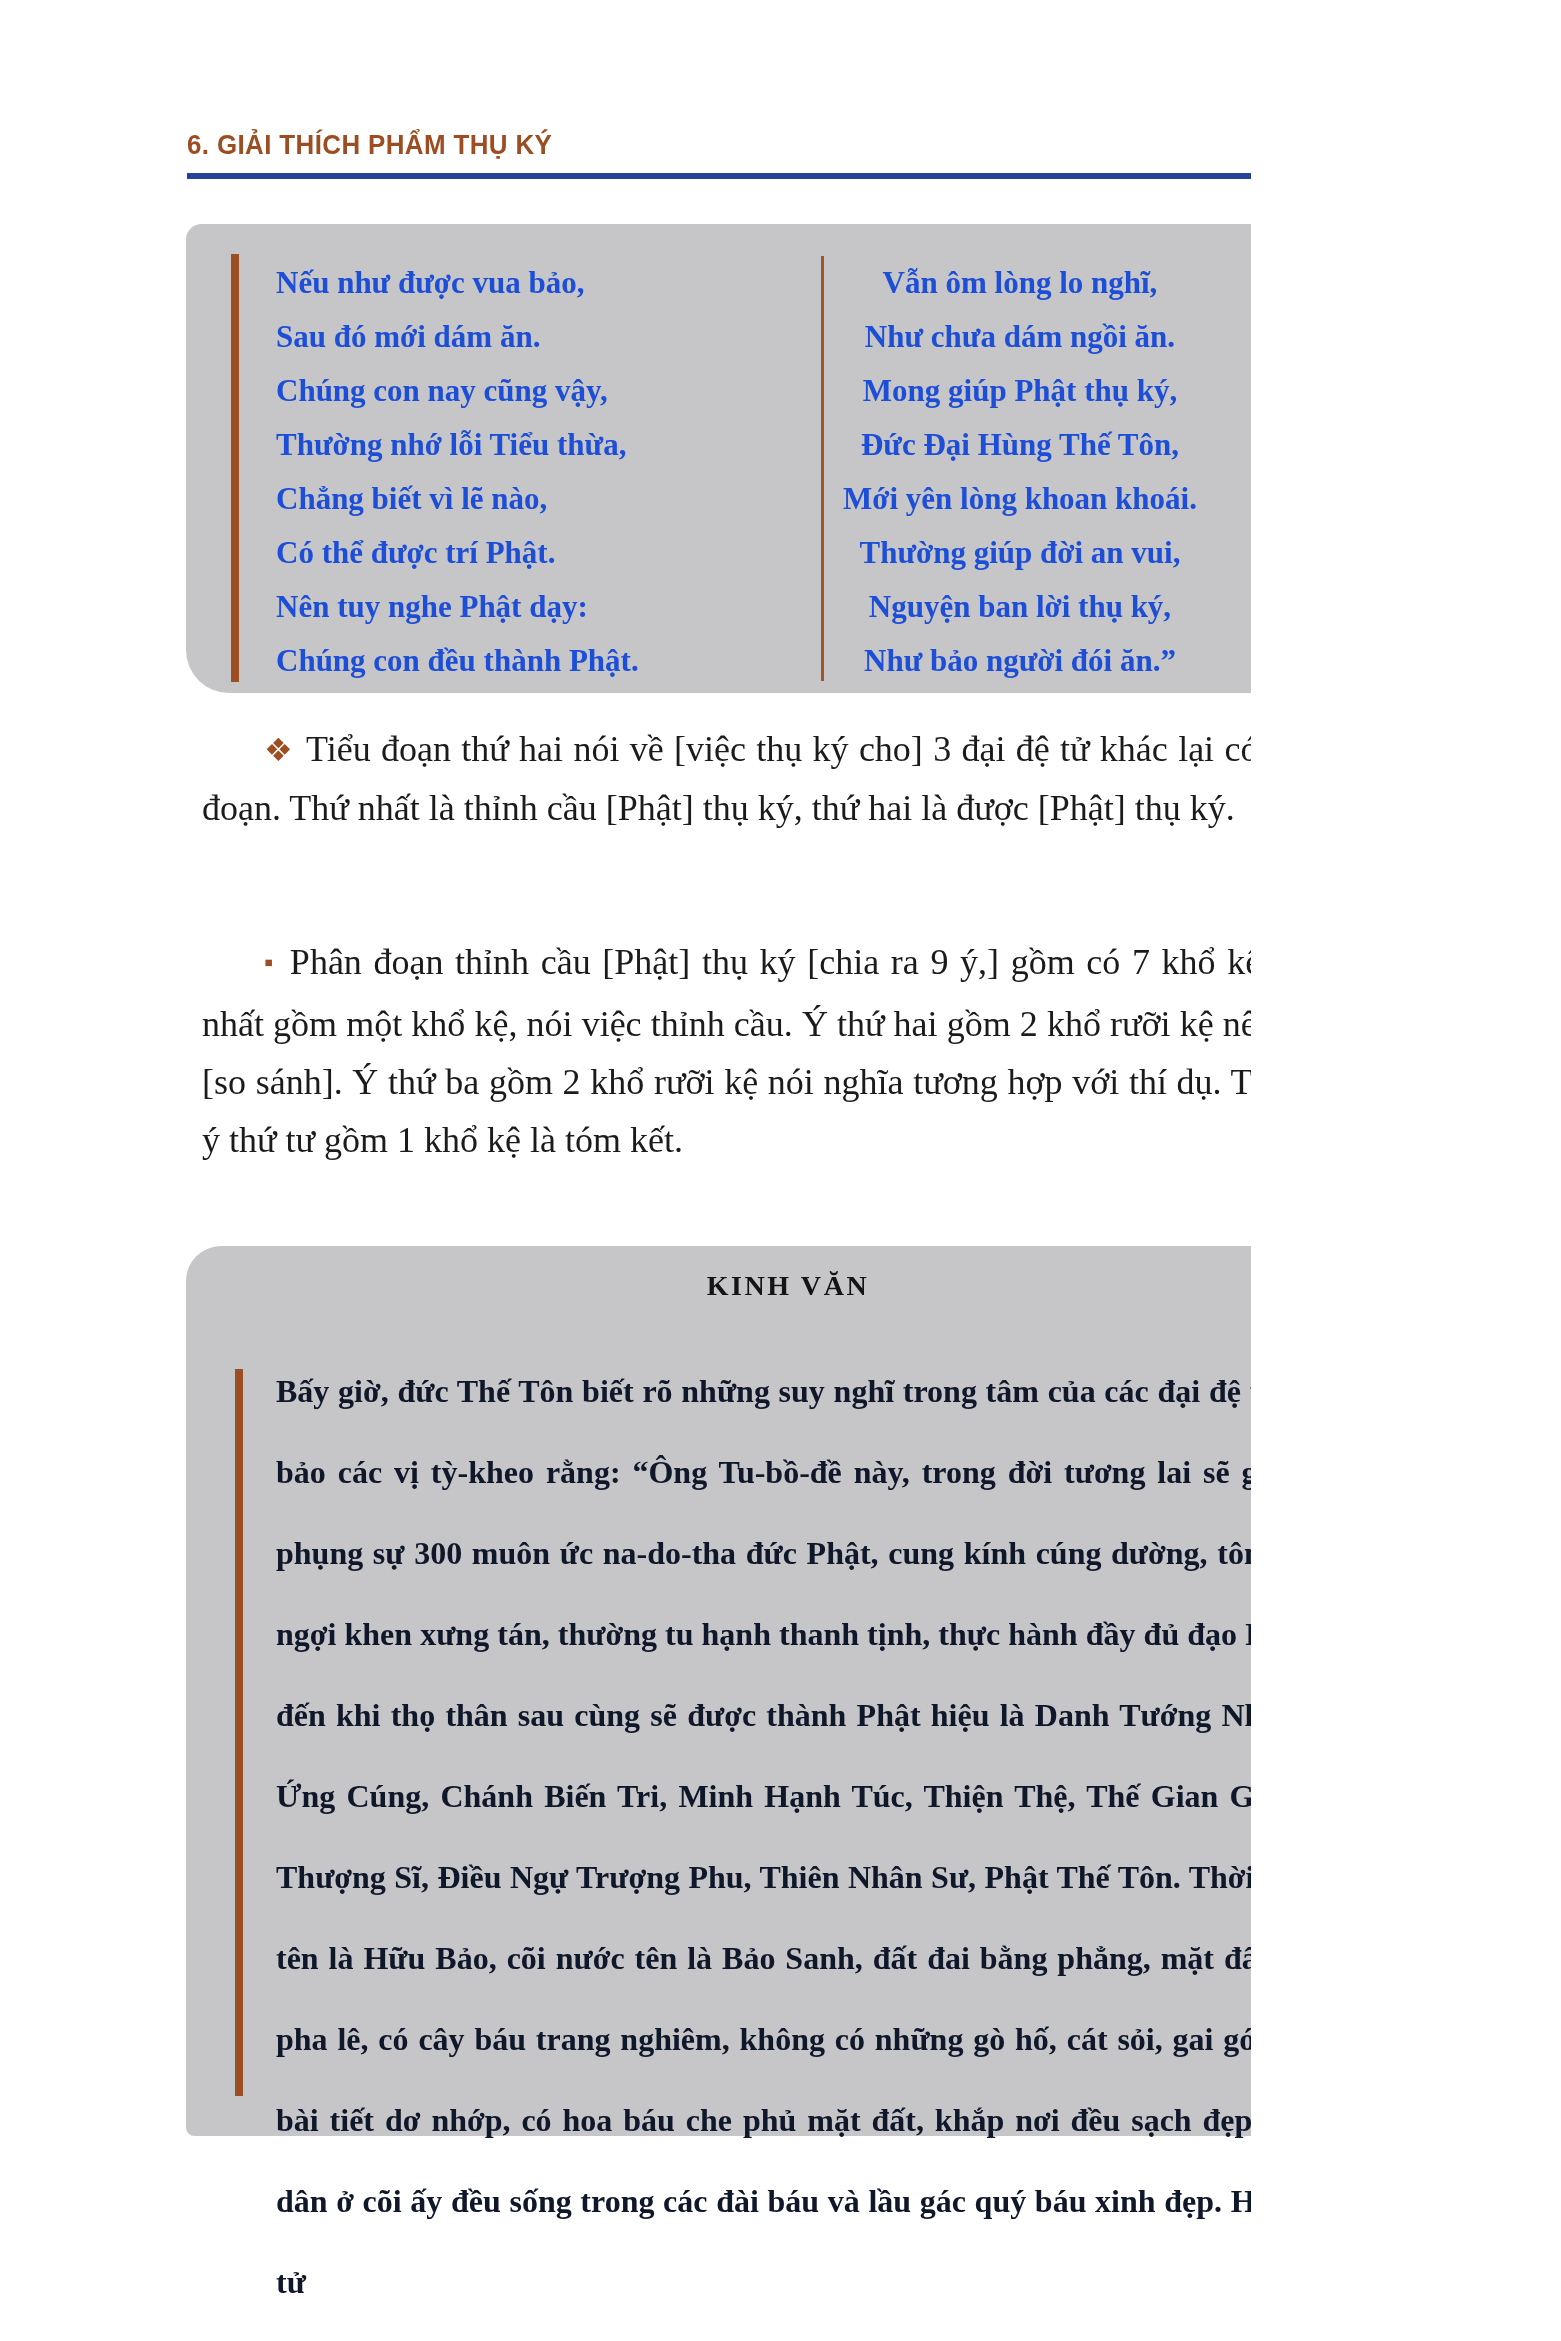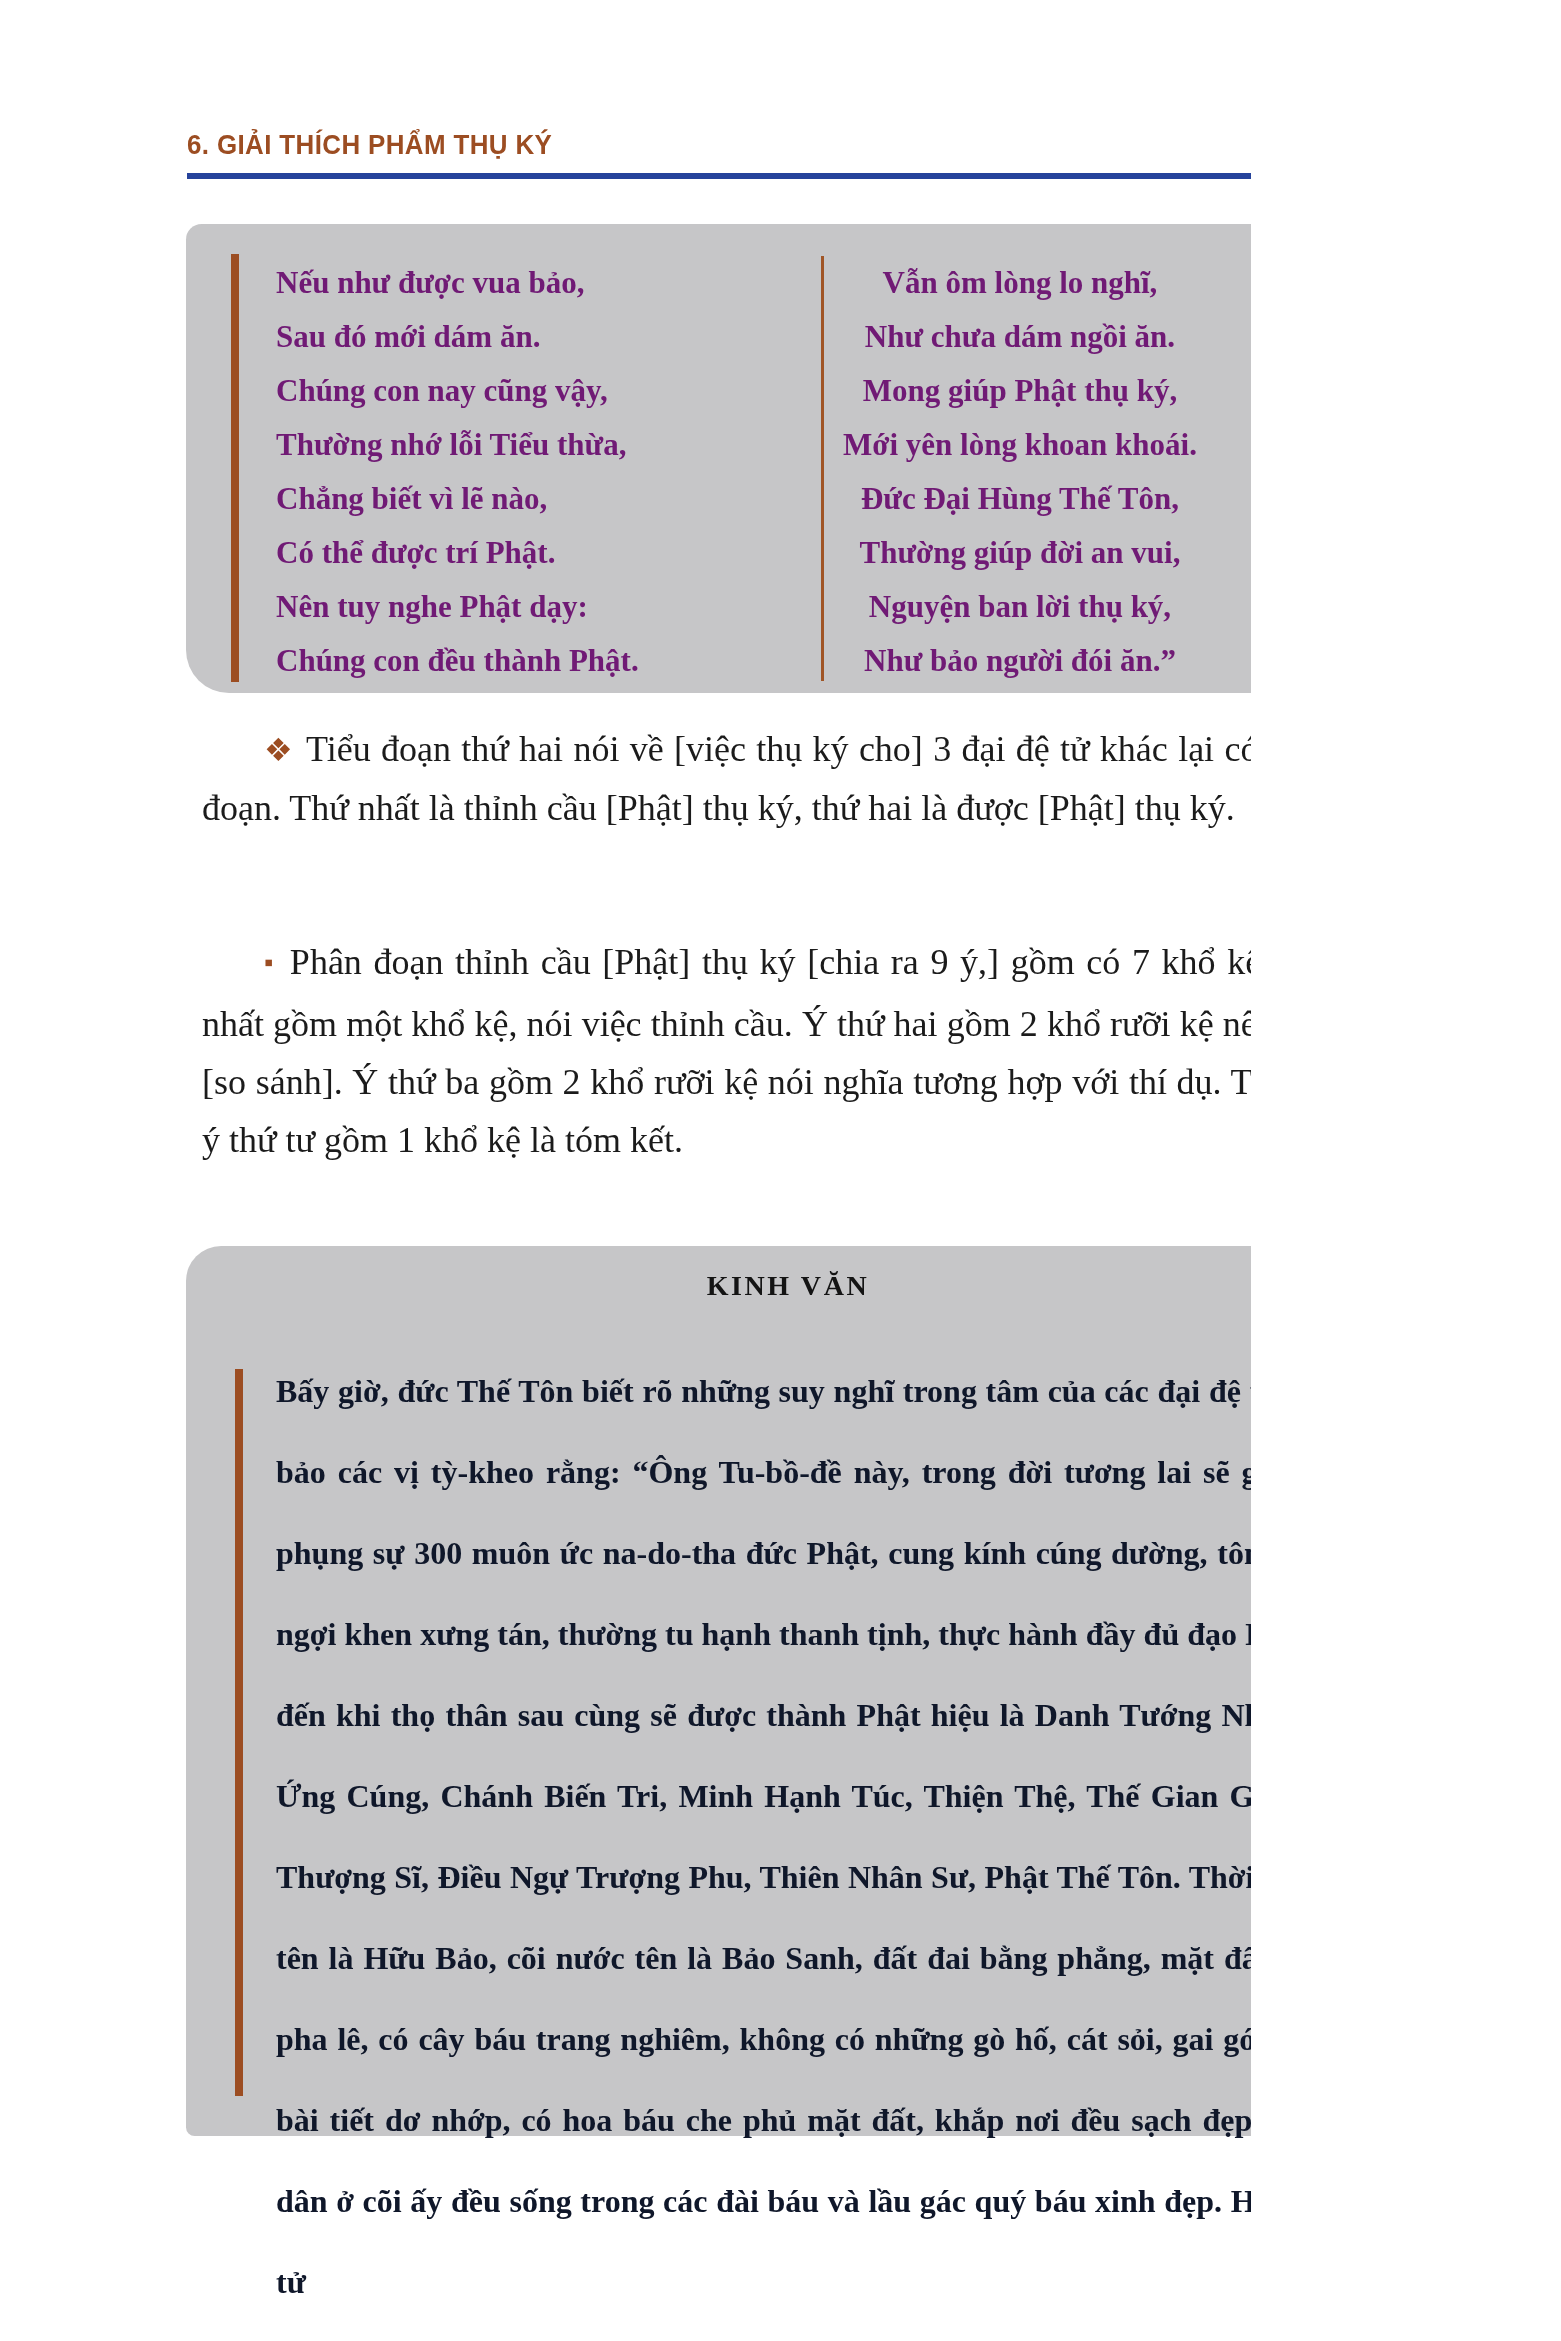--- a/index.html
+++ b/index.html
@@ -37,21 +37,21 @@
   .verse-bar {
     position:absolute; left:45px; top:30px; width:7.8px; height:428px;
     background:#9c4d22;
   }
   .verse-divider {
     position:absolute; left:635px; top:32px; width:2.6px; height:425px;
     background:#a05526;
   }
   .verse-col {
     position:absolute; top:32px; font-weight:bold; font-size:31px;
-    line-height:54px; color:#701a75; white-space:nowrap;
+    line-height:54px; color:#1d4ed8; white-space:nowrap;
   }
   .verse-col-left  { left:90px; }
   .verse-col-right { left:657px;text-align:center; }
 
   
   .body-para {
     position:absolute; left:202px; width:1165px; margin:0;
     font-size:36px; line-height:58px; text-align:justify; color:#1b1b1b;
   }
   .para-1 { top:720px;  text-indent:62px; }
@@ -101,22 +101,22 @@
       <div class="verse-line">Chẳng biết vì lẽ nào,</div>
       <div class="verse-line">Có thể được trí Phật.</div>
       <div class="verse-line">Nên tuy nghe Phật dạy:</div>
       <div class="verse-line">Chúng con đều thành Phật.</div>
     </div>
 
     <div class="verse-col verse-col-right">
       <div class="verse-line">Vẫn ôm lòng lo nghĩ,</div>
       <div class="verse-line">Như chưa dám ngồi ăn.</div>
       <div class="verse-line">Mong giúp Phật thụ ký,</div>
+      <div class="verse-line">Đức Đại Hùng Thế Tôn,</div>
       <div class="verse-line">Mới yên lòng khoan khoái.</div>
-      <div class="verse-line">Đức Đại Hùng Thế Tôn,</div>
       <div class="verse-line">Thường giúp đời an vui,</div>
       <div class="verse-line">Nguyện ban lời thụ ký,</div>
       <div class="verse-line">Như bảo người đói ăn.”</div>
     </div>
   </div>
 
   <p class="body-para para-1"><span class="bullet bullet-diamond">❖</span><span>Tiểu đoạn thứ hai nói về [việc thụ ký cho] 3 đại đệ tử khác lại có 2 phân đoạn. Thứ nhất là thỉnh cầu [Phật] thụ ký, thứ hai là được [Phật] thụ ký.</span></p>
 
   <p class="body-para para-2"><span class="bullet bullet-square">▪</span><span>Phân đoạn thỉnh cầu [Phật] thụ ký [chia ra 9 ý,] gồm có 7 khổ kệ. Ý thứ nhất gồm một khổ kệ, nói việc thỉnh cầu. Ý thứ hai gồm 2 khổ rưỡi kệ nêu thí dụ [so sánh]. Ý thứ ba gồm 2 khổ rưỡi kệ nói nghĩa tương hợp với thí dụ. Tiếp theo ý thứ tư gồm 1 khổ kệ là tóm kết.</span></p>
 

